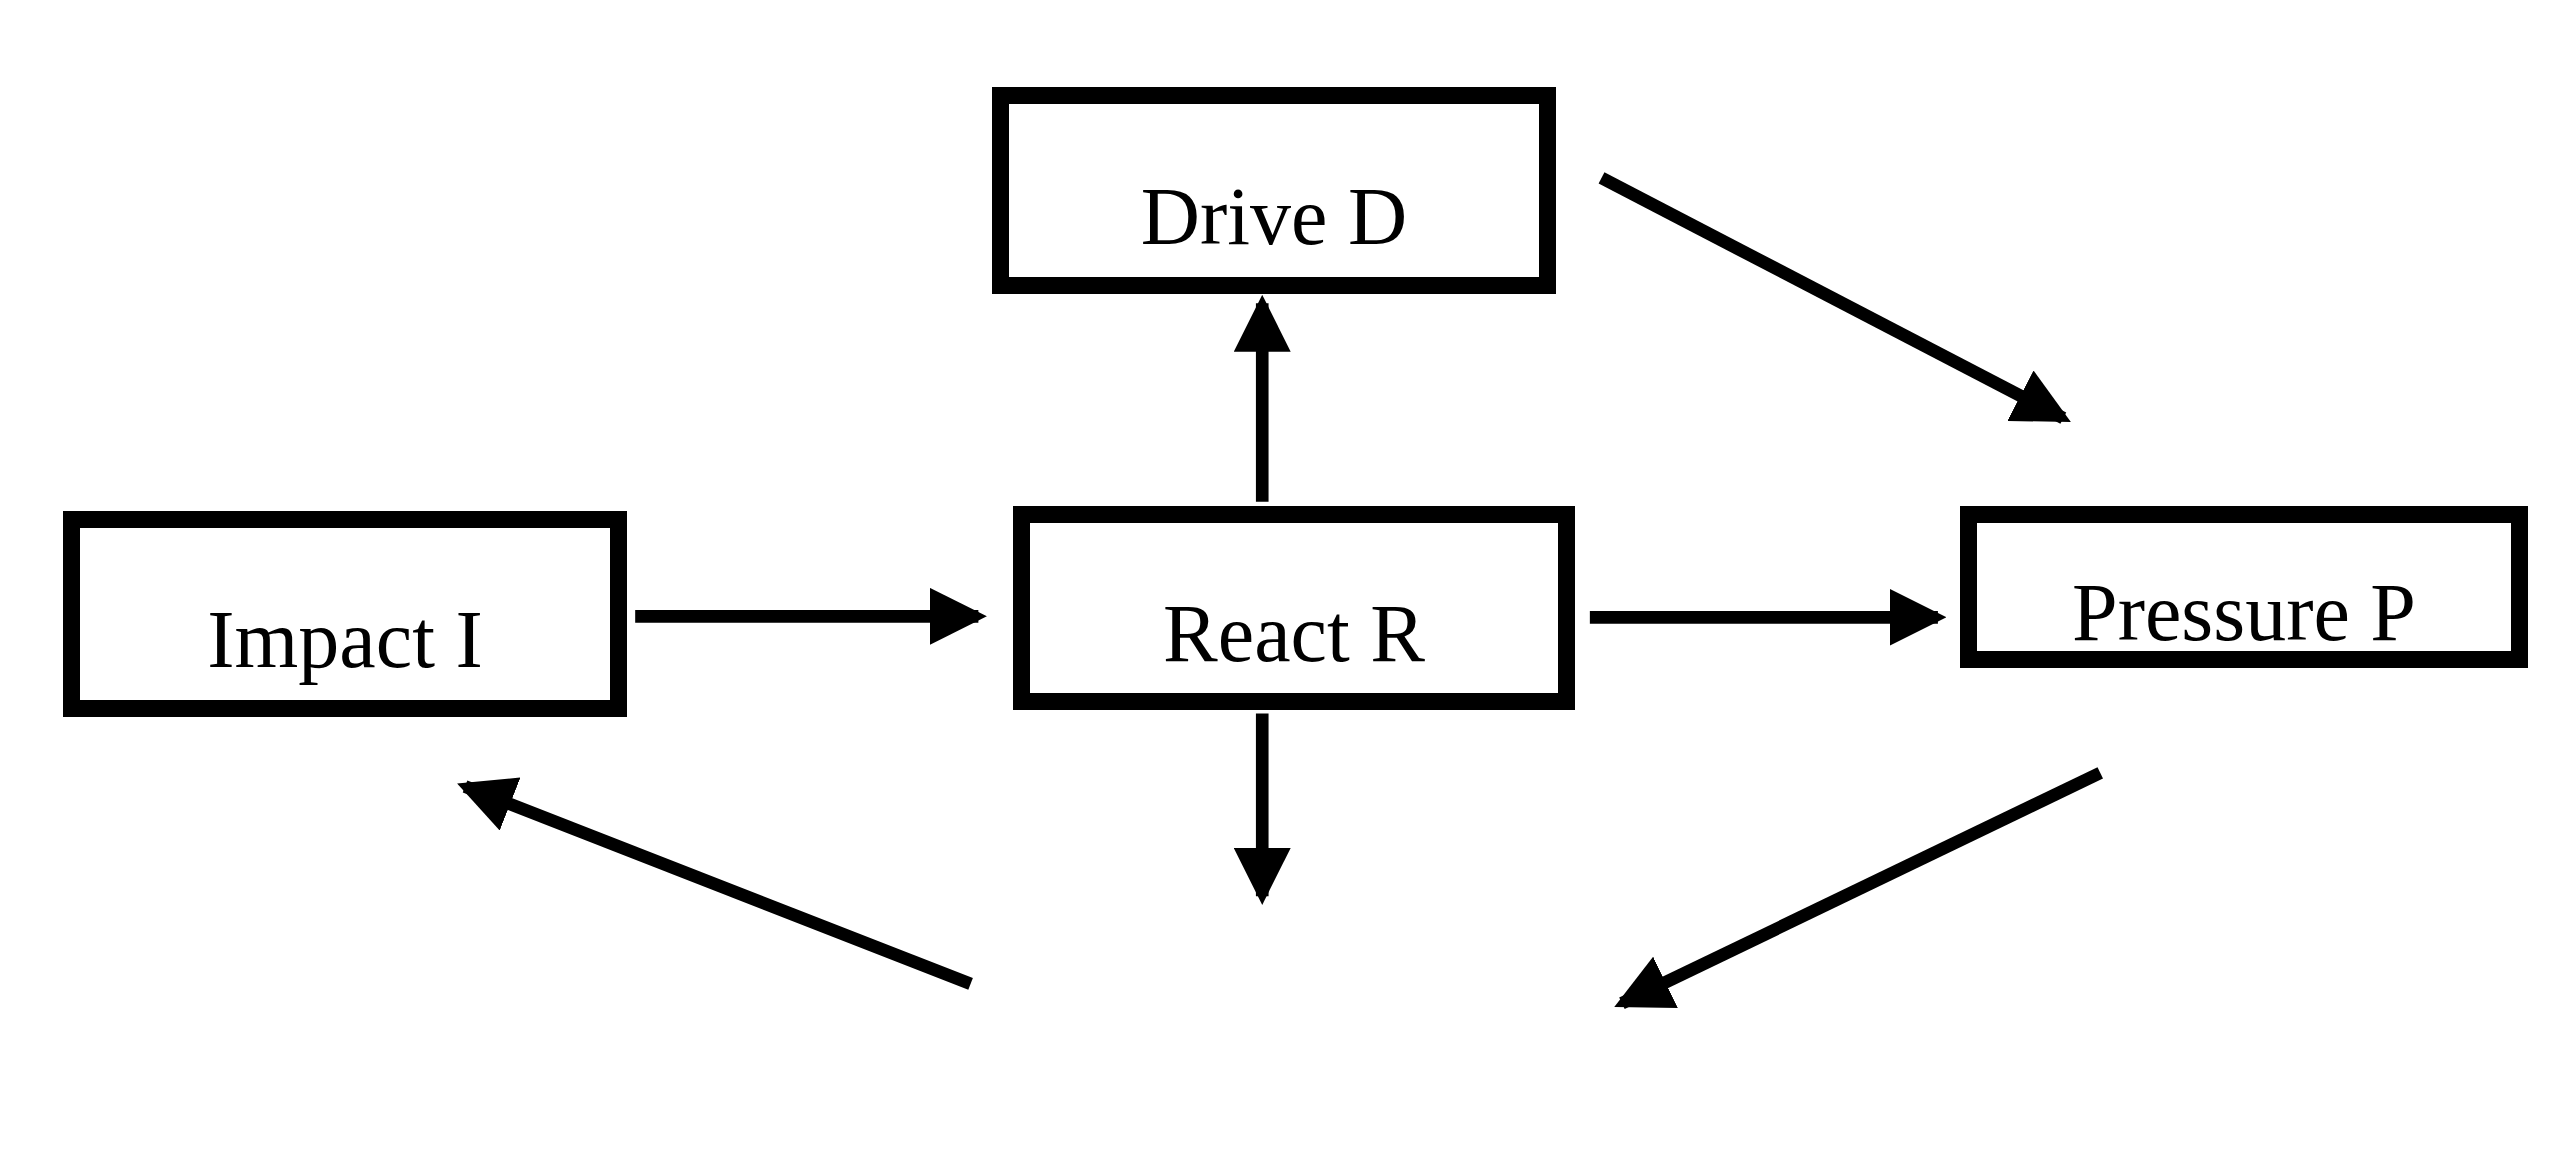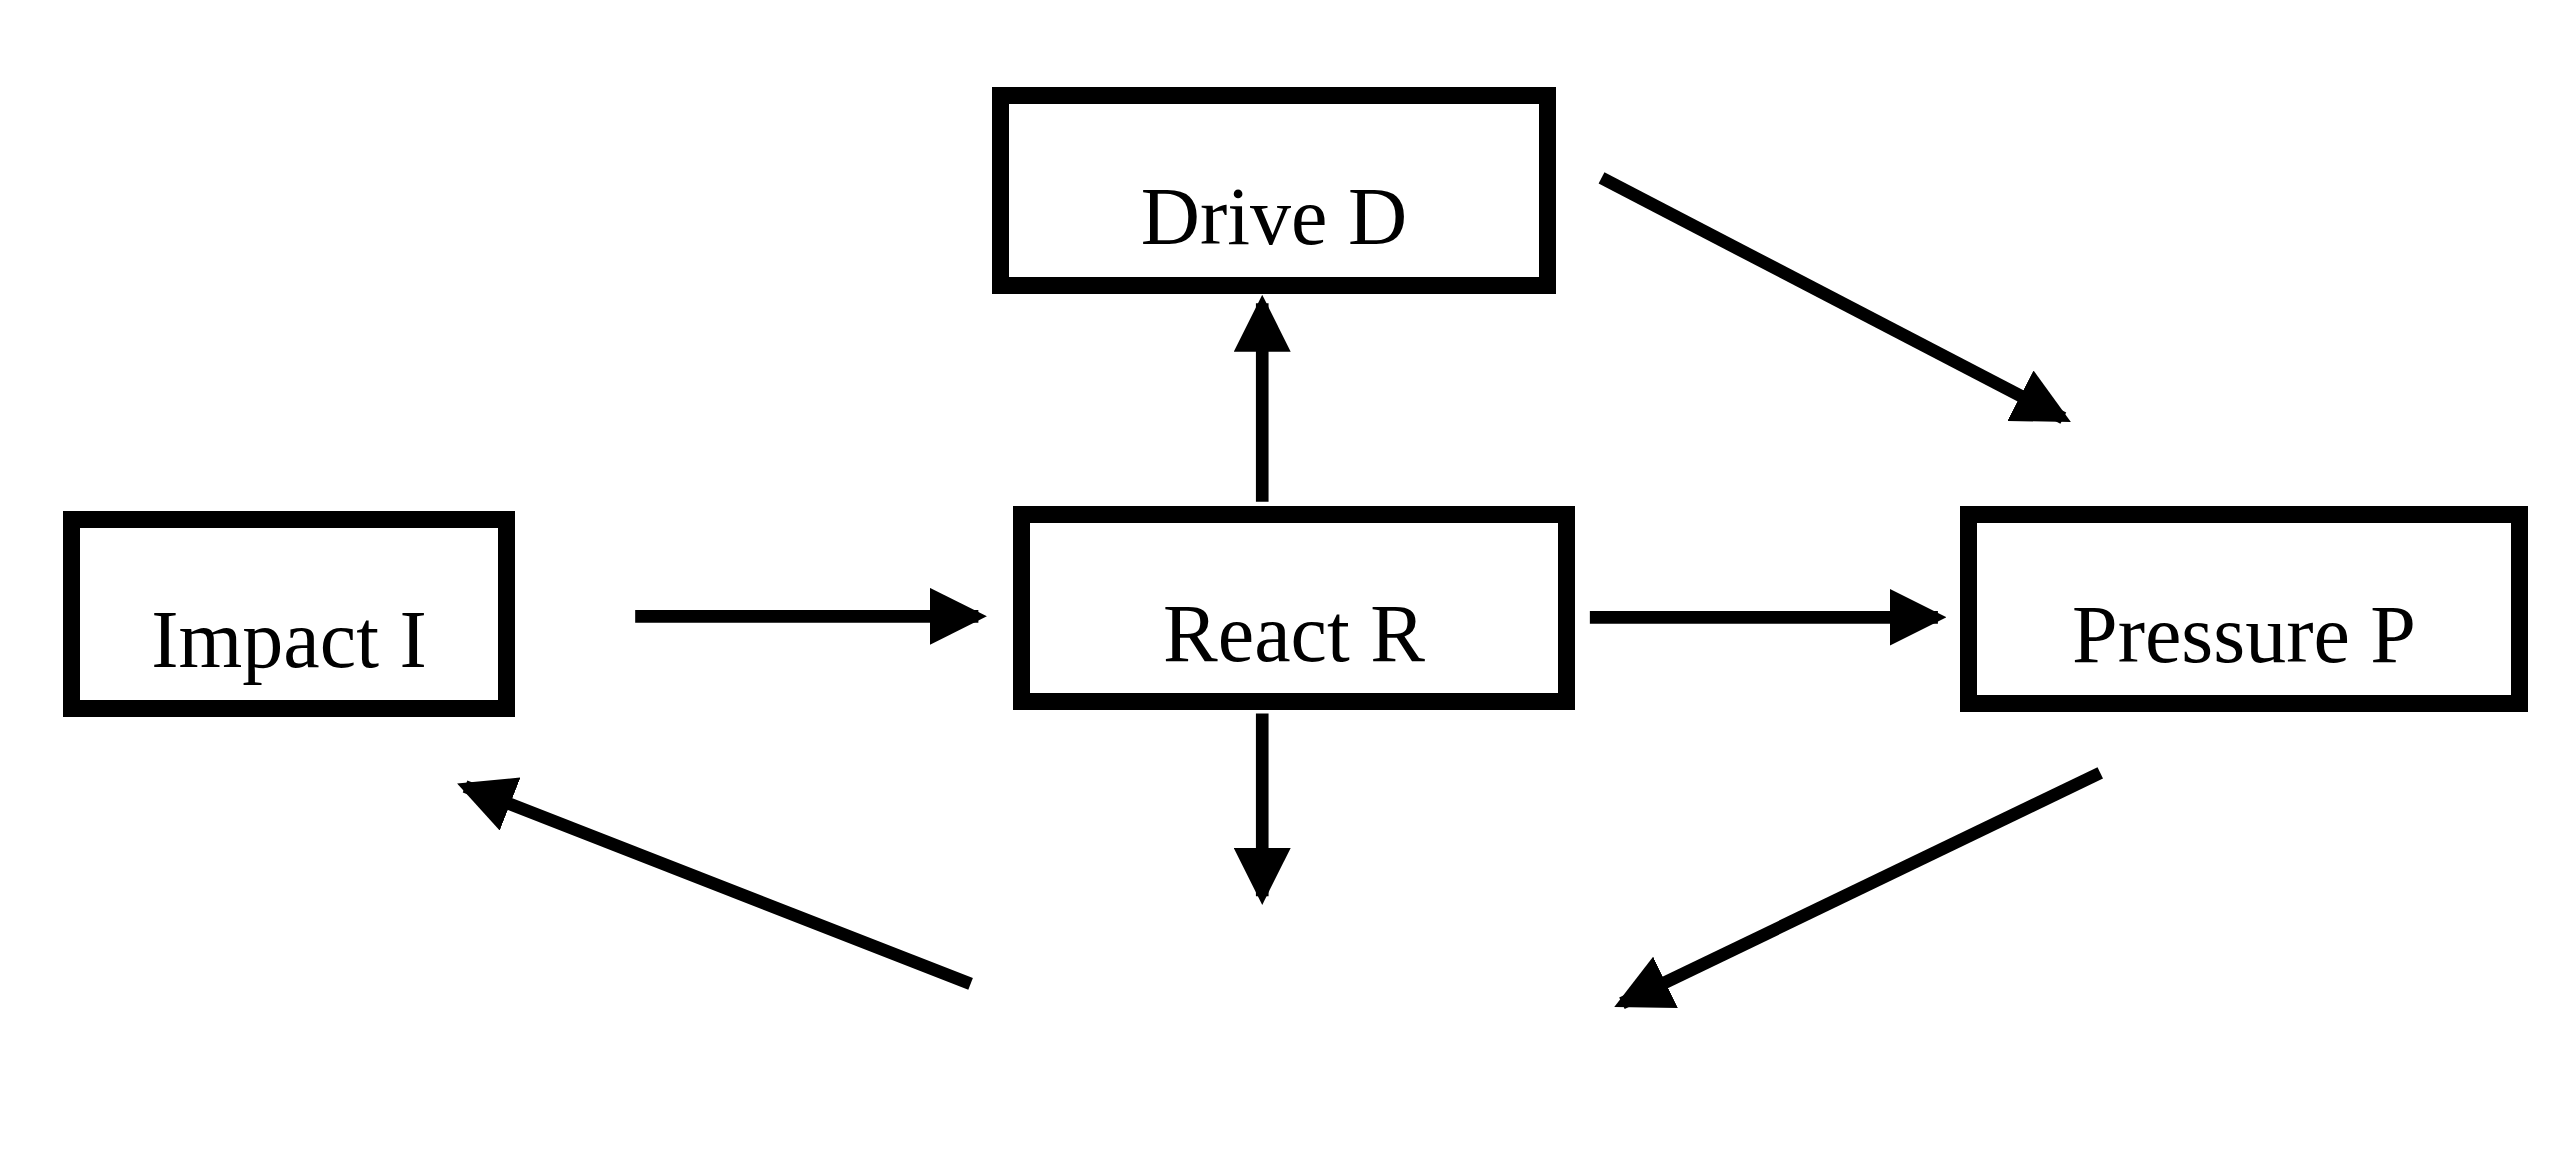--- a/index.html
+++ b/index.html
@@ -60,27 +60,27 @@
         <line x1="1647" y1="183" x2="2122" y2="430" stroke="#000000" stroke-width="13" marker-end="url(#arrowhead)"></line>
         <line x1="2160" y1="795" x2="1668" y2="1032" stroke="#000000" stroke-width="13" marker-end="url(#arrowhead)"></line>
         <line x1="998" y1="1012" x2="478" y2="809" stroke="#000000" stroke-width="13" marker-end="url(#arrowhead)"></line>
       </g>
   </svg>
 
   <div class="node" id="node-drive" style="left: 992px; top: 87px; width: 564px; height: 207px; border-color: rgb(0, 0, 0); background: rgb(255, 255, 255);">
     <span class="label">Drive D</span>
   </div>
 
-  <div class="node" id="node-impact" style="left: 63px; top: 511px; width: 452px; height: 206px; border-color: rgb(0, 0, 0); background: rgb(255, 255, 255);">
+  <div class="node" id="node-impact" style="left: 63px; top: 511px; width: 564px; height: 206px; border-color: rgb(0, 0, 0); background: rgb(255, 255, 255);">
     <span class="label">Impact I</span>
   </div>
 
   <div class="node" id="node-react" style="left: 996px; top: 506px; width: 562px; height: 204px; border-color: rgb(0, 0, 0); background: rgb(255, 255, 255); margin-left: 17px;">
     <span class="label">React R</span>
   </div>
 
-  <div class="node" id="node-pressure" style="left: 1960px; top: 506px; width: 568px; height: 206px; border-color: rgb(0, 0, 0); background: rgb(255, 255, 255);">
+  <div class="node" id="node-pressure" style="left: 1960px; top: 506px; width: 568px; height: 162px; border-color: rgb(0, 0, 0); background: rgb(255, 255, 255);">
     <span class="label">Pressure P</span>
   </div>
 
 
 </div>
 
 
 </body></html>

